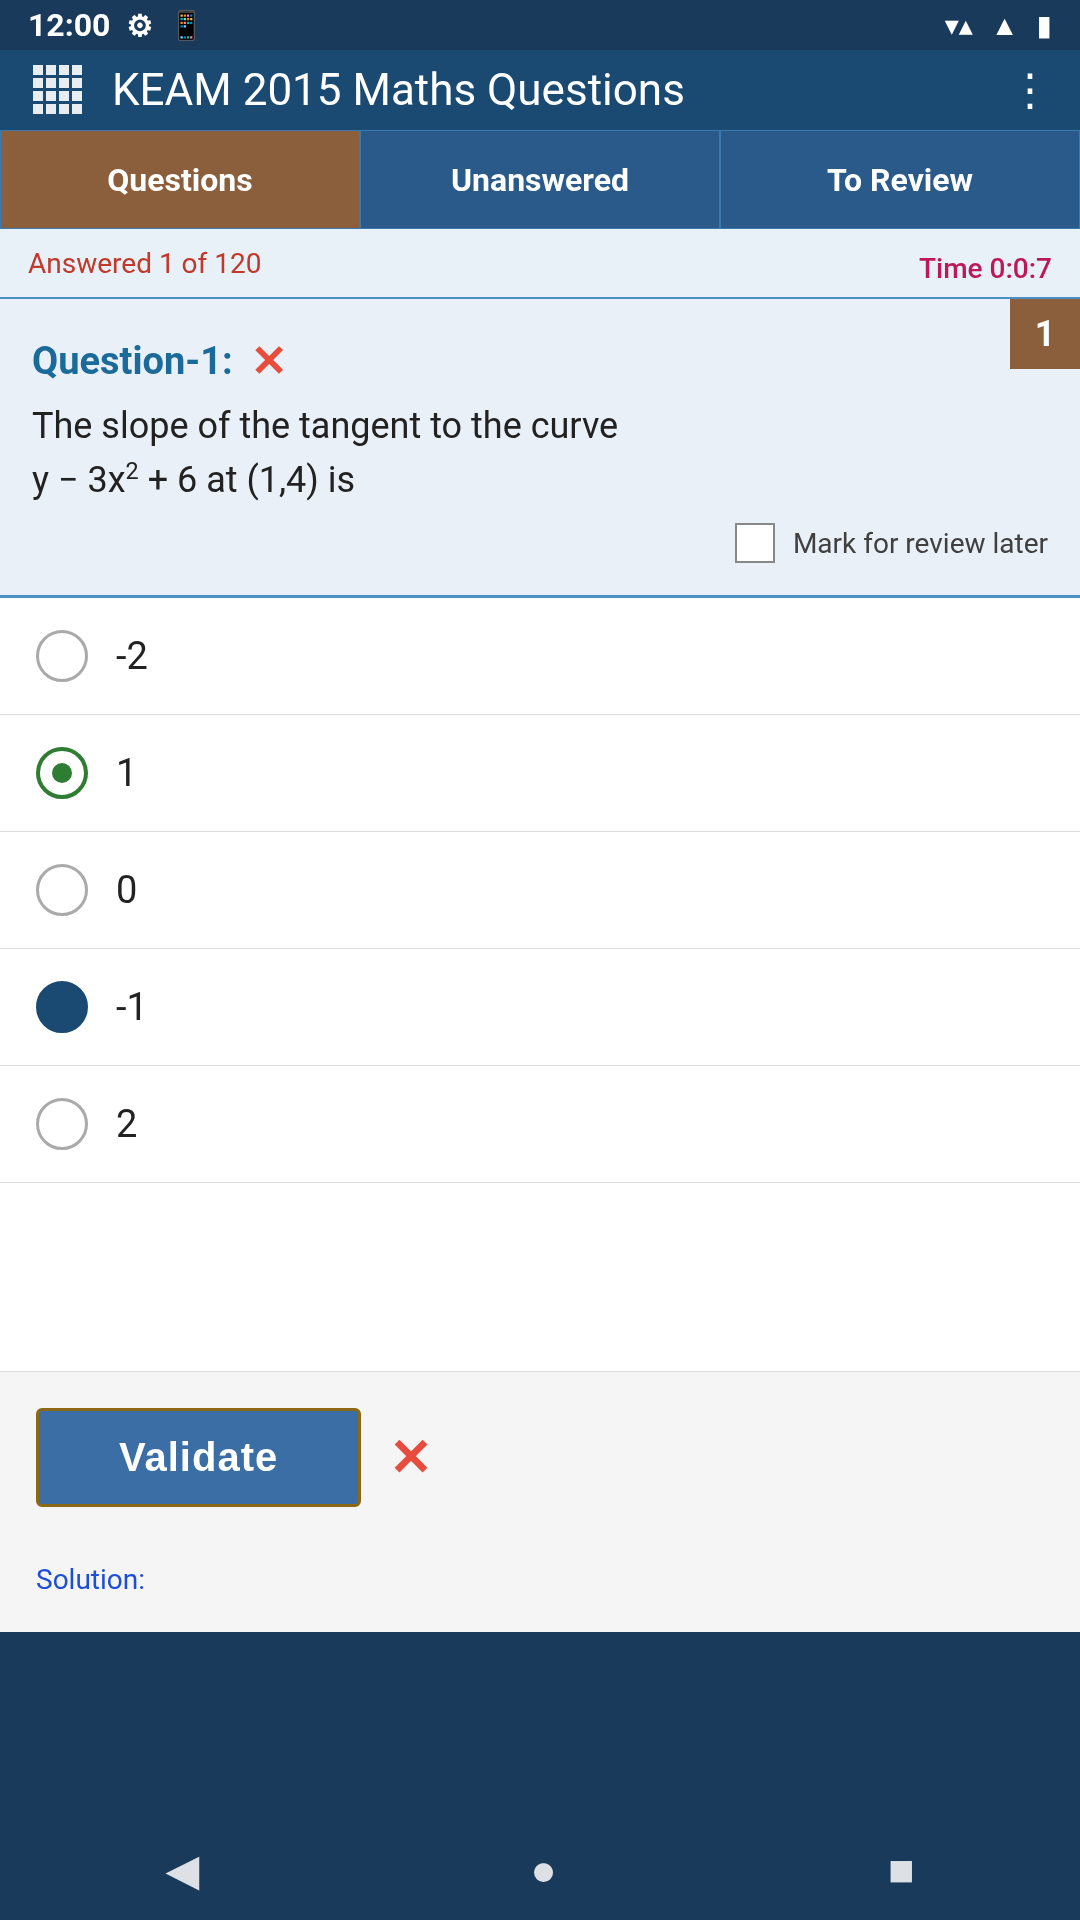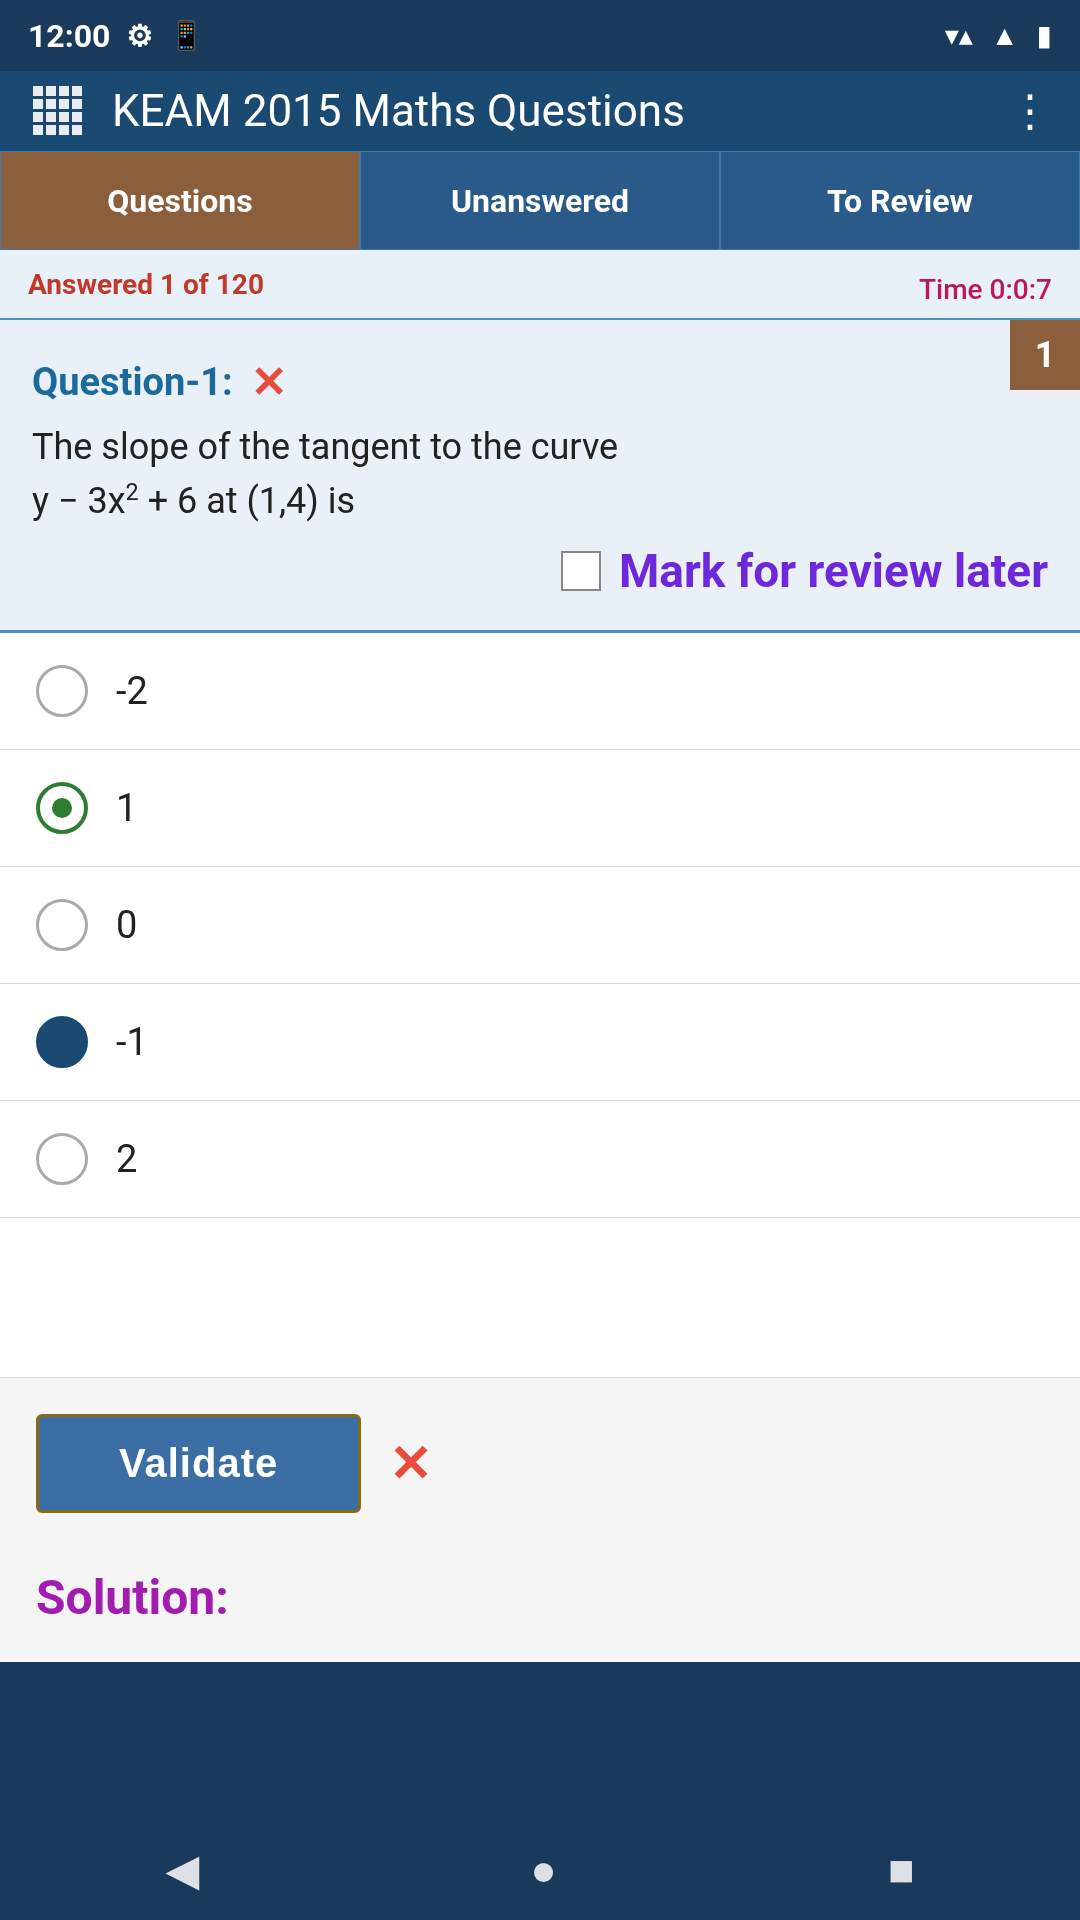--- a/index.html
+++ b/index.html
@@ -15,21 +15,21 @@
     }
 
     
     .status-bar {
       background: #1a3a5c;
       color: white;
       display: flex;
       justify-content: space-between;
       align-items: center;
       padding: 10px 28px;
-      height: 71px;
+      height: 50px;
     }
     .status-left {
       display: flex;
       align-items: center;
       gap: 16px;
       font-size: 32px;
       font-weight: bold;
     }
     .status-right {
       display: flex;
@@ -98,21 +98,21 @@
       display: flex;
       justify-content: space-between;
       align-items: center;
       padding: 16px 28px;
       height: 70px;
       border-bottom: 2px solid #4a90c4;
     }
     .progress-text {
       font-size: 28px;
       color: #c0392b;
-      font-weight: 700;
+      font-weight: 400;
     }
     .timer-text {
       font-size: 28px;
       color: #be185d;
       font-weight: 500;
       margin-top: 10px;
     }
 
     
     .question-area {
@@ -167,23 +167,22 @@
       width: 40px;
       height: 40px;
       border: 2px solid #888;
       background: white;
       display: inline-flex;
       align-items: center;
       justify-content: center;
       cursor: pointer;
     }
     .review-label {
-      font-size: 46px;
-      color: #6d28d9;
-      font-weight: bold;
+      font-size: 28px;
+      color: #404040;
     }
 
     
     .options-area {
       background: white;
       flex: 1;
     }
     .option-row {
       display: flex;
       align-items: center;
@@ -248,23 +247,22 @@
       font-size: 52px;
       font-weight: bold;
     }
 
     
     .solution-area {
       background: #f5f5f5;
       padding: 20px 36px 36px 36px;
     }
     .solution-label {
-      font-size: 48px;
-      color: #a21caf;
-      font-weight: bold;
+      font-size: 28px;
+      color: #1d4ed8;
     }
 
     
     .bottom-dark {
       background: #1a3a5c;
       height: 120px;
       flex-shrink: 0;
     }
 
     

